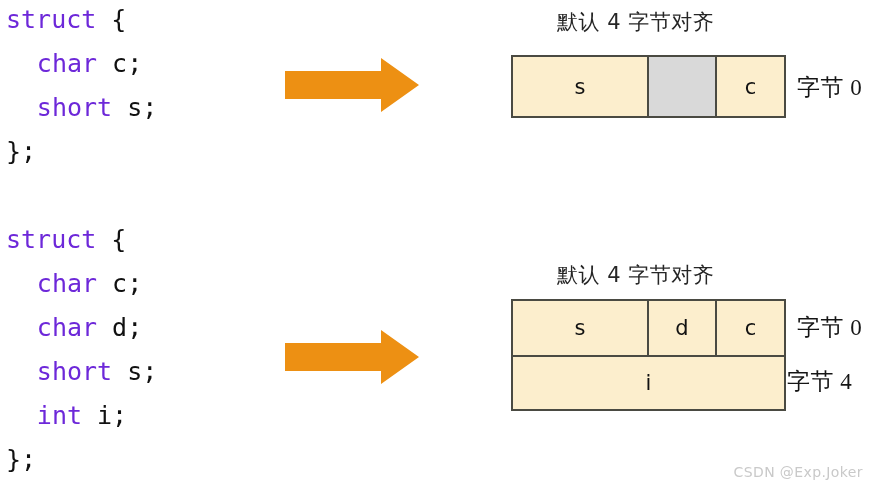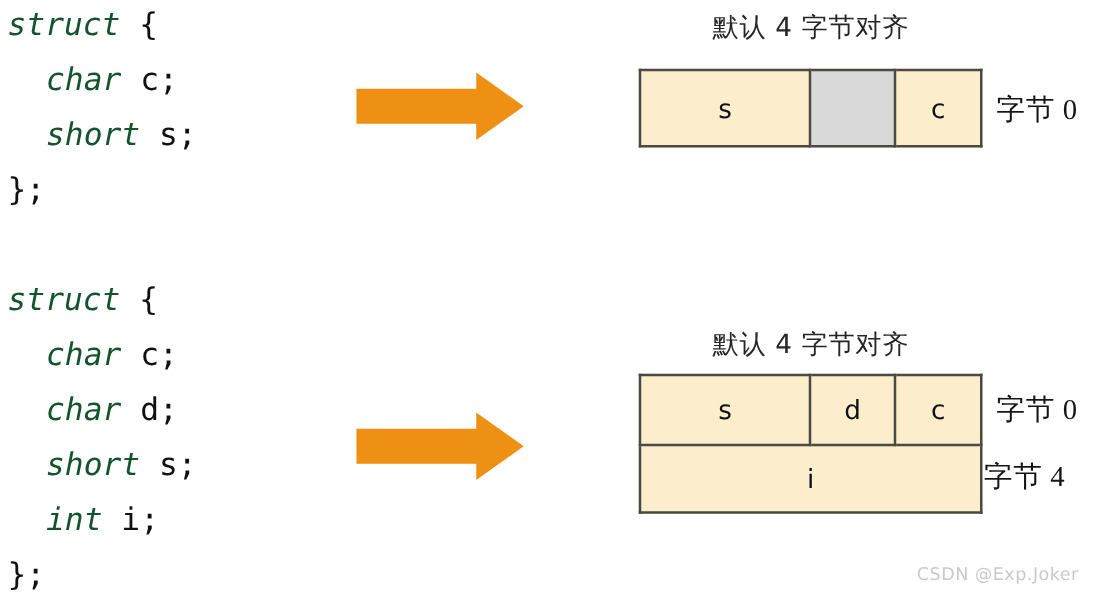--- a/index.html
+++ b/index.html
@@ -19,41 +19,40 @@
   .code-block {
     position: absolute;
     font-family: "DejaVu Sans Mono", monospace;
     font-size: 25px;
     line-height: 44px;
     color: #1a1a1a;
     white-space: pre;
     letter-spacing: 0px;
   }
   .code-line { display: block; height: 44px; }
-  .kw { color: #14532d; font-style: italic; }
+  .kw { color: #6d28d9; }
   .pl { color: #111111; }
   .indent { display: inline-block; width: 2.05ch; }
 
   #code-1 { left: 6px; top: -2px; }
   #code-2 { left: 6px; top: 218px; }
 
   
   .arrow { position: absolute; }
   .arrow svg { display: block; }
 
   
   .diagram { position: absolute; }
   .diagram-title {
     position: absolute;
     font-family: "DejaVu Sans", sans-serif;
     font-size: 21px;
     color: #262626;
     white-space: nowrap;
     letter-spacing: 0.5px;
-    margin-left: 13px;
   }
   .mem-table {
     position: absolute;
     border-collapse: collapse;
     table-layout: fixed;
     background: #fceecd;
     border: 2px solid #4a4a42;
   }
   .mem-table td {
     border: 2px solid #4a4a42;
@@ -75,21 +74,21 @@
     font-size: 23px;
     color: #151515;
     white-space: nowrap;
     letter-spacing: 0.5px;
   }
 
   
   #watermark {
     position: absolute;
     right: 12px;
-    bottom: 20px;
+    bottom: 8px;
     font-family: "DejaVu Sans", sans-serif;
     font-size: 14px;
     color: #c9c9c9;
     white-space: nowrap;
     letter-spacing: 0.4px;
   }
 </style>
 </head>
 <body>
 

